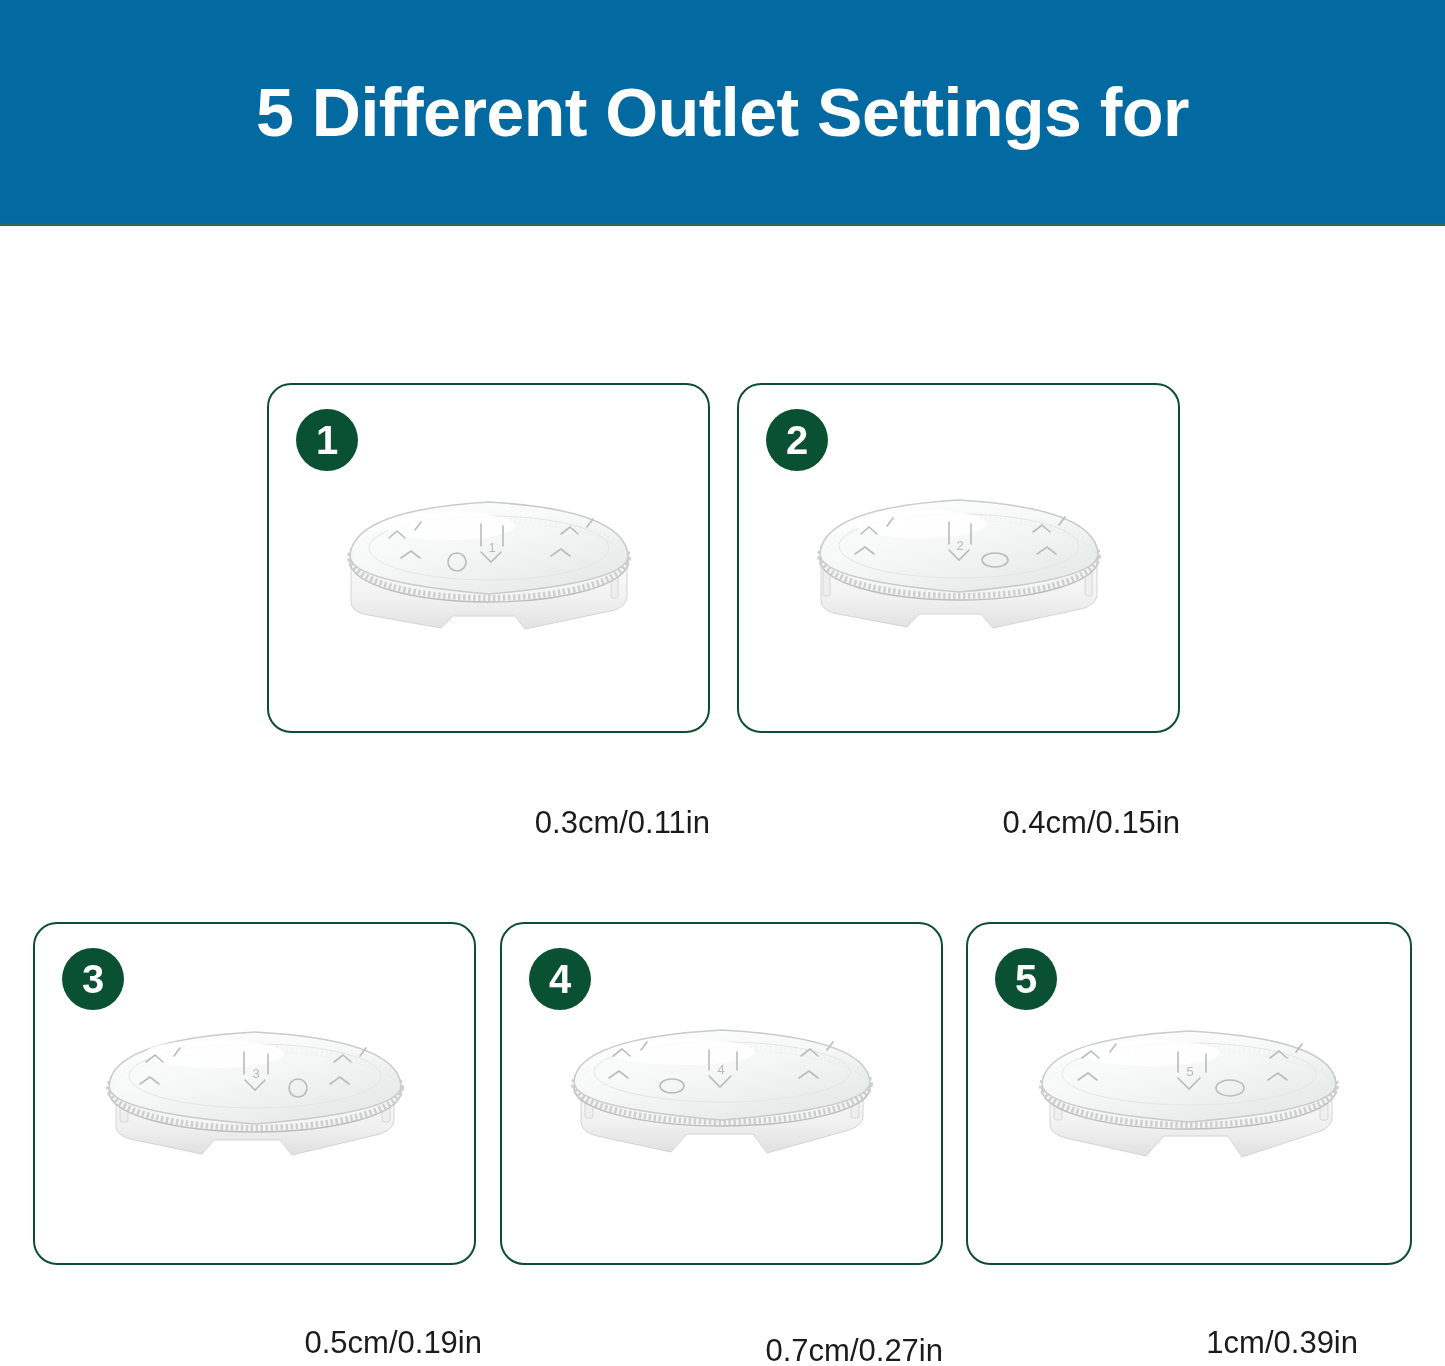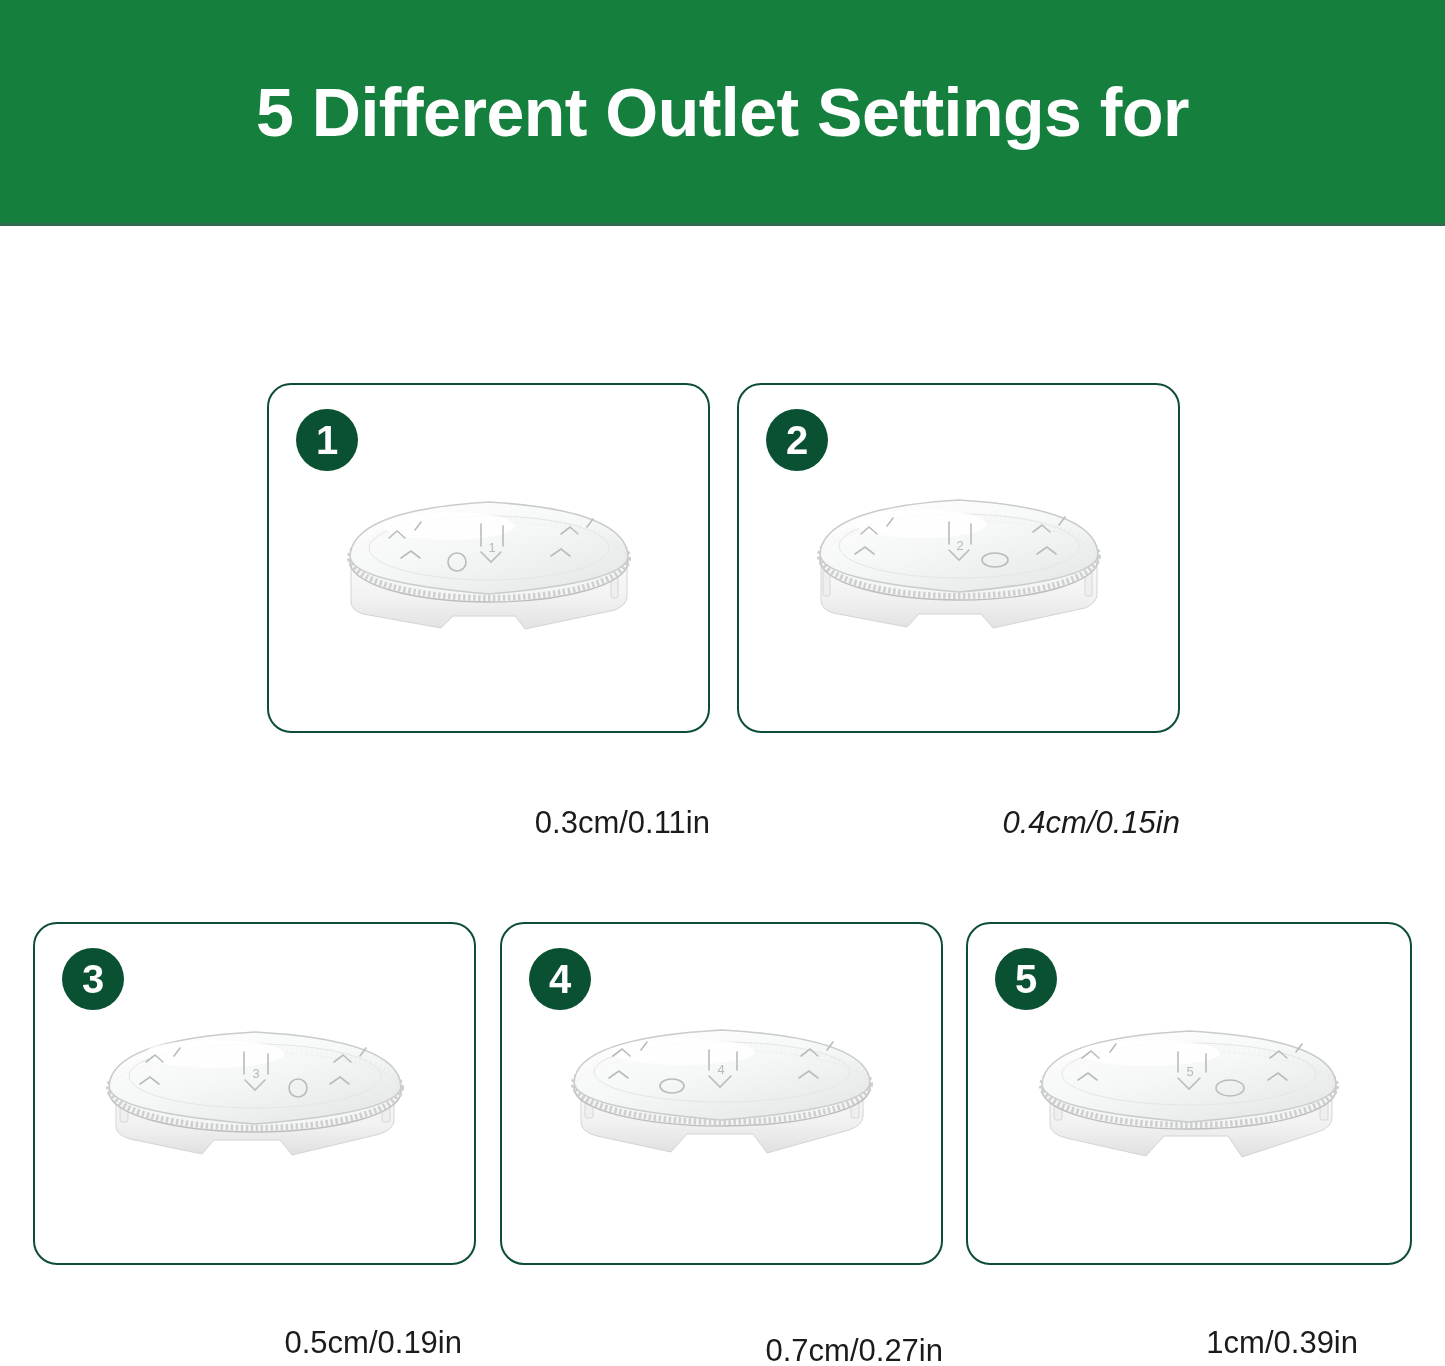--- a/index.html
+++ b/index.html
@@ -15,21 +15,21 @@
     position: relative;
   }
 
   
   #header-banner {
     position: absolute;
     left: 0;
     top: 0;
     width: 1445px;
     height: 226px;
-    background: #15803d;
+    background: #0369a1;
     box-sizing: border-box;
     display: flex;
     flex-direction: column;
     align-items: center;
     justify-content: center;
     border-bottom: 3px solid #2e6b4f;
   }
   .banner-line {
     color: #ffffff;
     font-size: 68px;
@@ -170,21 +170,21 @@
         <path d="M238,64 l10,-7 l9,7"></path>
         <path d="M150,32 l0,22"></path>
           <path d="M172,34 l0,20"></path>
         <path d="M150,60 l10,10 l10,-10"></path>
         <ellipse cx="196" cy="70" rx="13" ry="7"></ellipse>
       </g>
       <text x="161" y="60" font-family="'Liberation Sans',sans-serif" font-size="13" fill="#b7baba" text-anchor="middle">2</text>
     </svg>
   </div>
 </div>
-<div class="size-label" style="left:737px; top:806px; width:443px;font-style:italic;">0.4cm/0.15in</div>
+<div class="size-label" style="left:737px; top:806px; width:443px;">0.4cm/0.15in</div>
 
 <div class="card" style="left:33px; top:922px; width:443px; height:343px;">
   <div class="badge">3</div>
   <div class="product-wrap" style="top:98px;">
     <svg class="dial-svg" width="330" height="170" viewBox="0 0 330 170">
       <defs>
         <linearGradient id="baseG3" x1="0" y1="0" x2="0" y2="1">
           <stop offset="0%" stop-color="#fbfbfb"></stop>
             <stop offset="55%" stop-color="#f1f1f1"></stop>
             <stop offset="100%" stop-color="#e0e0e0"></stop>
@@ -212,21 +212,21 @@
         <path d="M240,62 l10,-7 l9,7"></path>
         <path d="M154,30 l0,22"></path>
           <path d="M178,32 l0,20"></path>
         <path d="M155,58 l10,10 l10,-10"></path>
         <circle cx="208" cy="66" r="9"></circle>
       </g>
       <text x="166" y="56" font-family="'Liberation Sans',sans-serif" font-size="13" fill="#b7baba" text-anchor="middle">3</text>
     </svg>
   </div>
 </div>
-<div class="size-label" style="left:19px; top:1326px; width:443px;">0.5cm/0.19in</div>
+<div class="size-label" style="left:39px; top:1326px; width:443px;">0.5cm/0.19in</div>
 
 <div class="card" style="left:500px; top:922px; width:443px; height:343px;">
   <div class="badge">4</div>
   <div class="product-wrap" style="top:98px;">
     <svg class="dial-svg" width="330" height="170" viewBox="0 0 330 170">
       <defs>
         <linearGradient id="baseG4" x1="0" y1="0" x2="0" y2="1">
           <stop offset="0%" stop-color="#fbfbfb"></stop>
             <stop offset="55%" stop-color="#f1f1f1"></stop>
             <stop offset="100%" stop-color="#e0e0e0"></stop>

